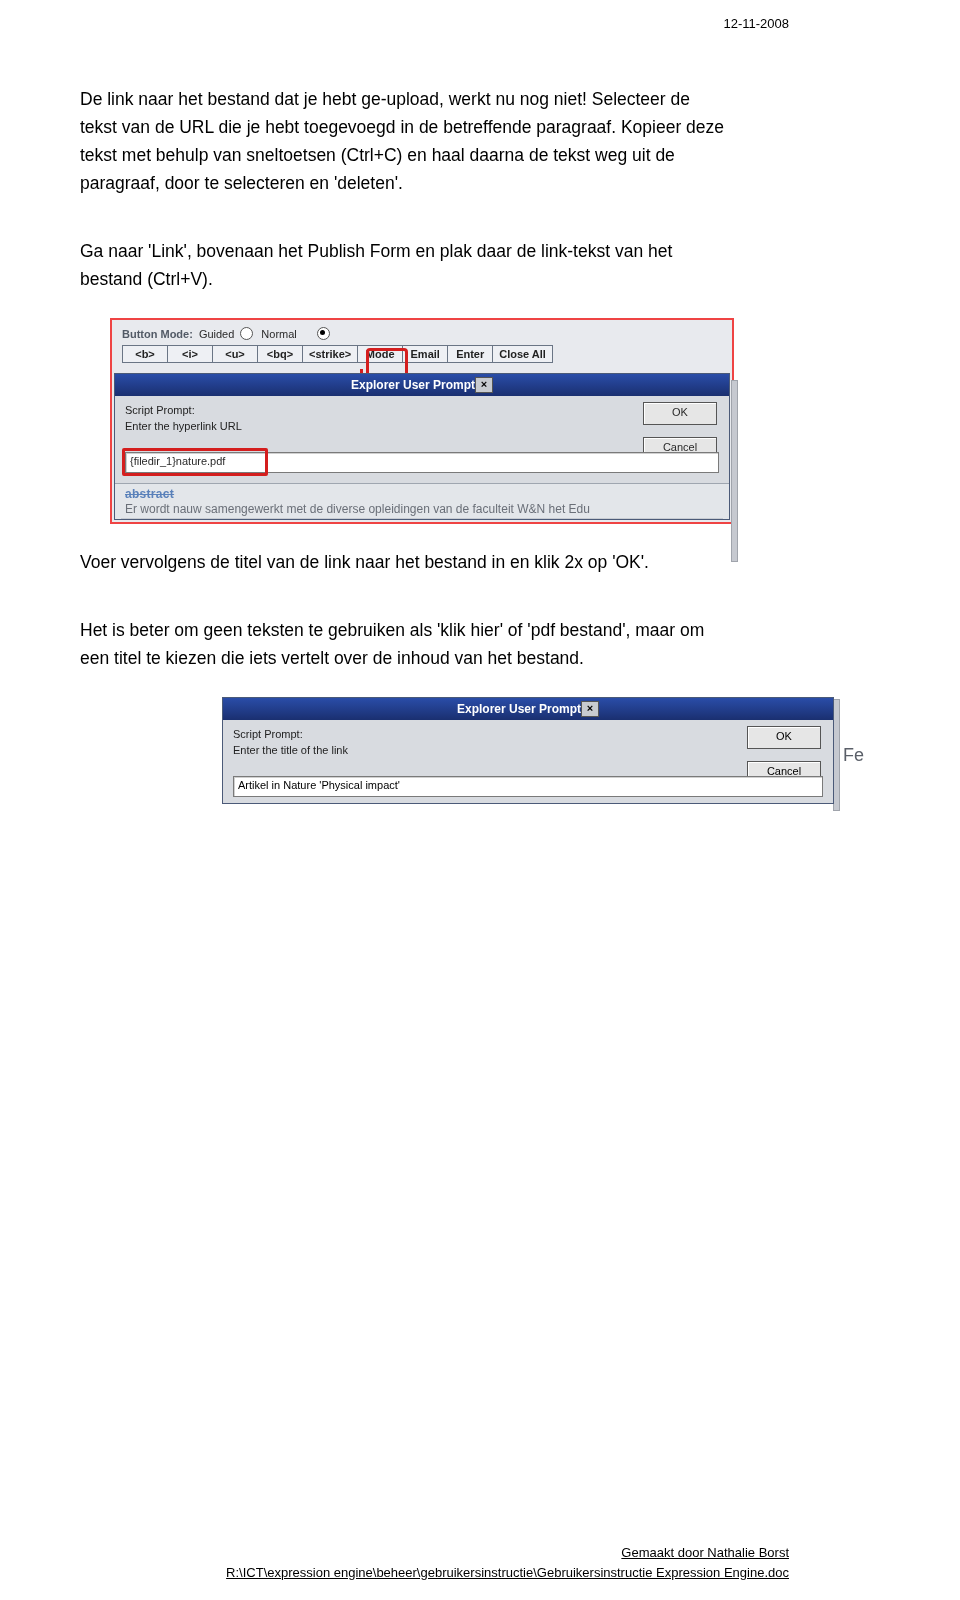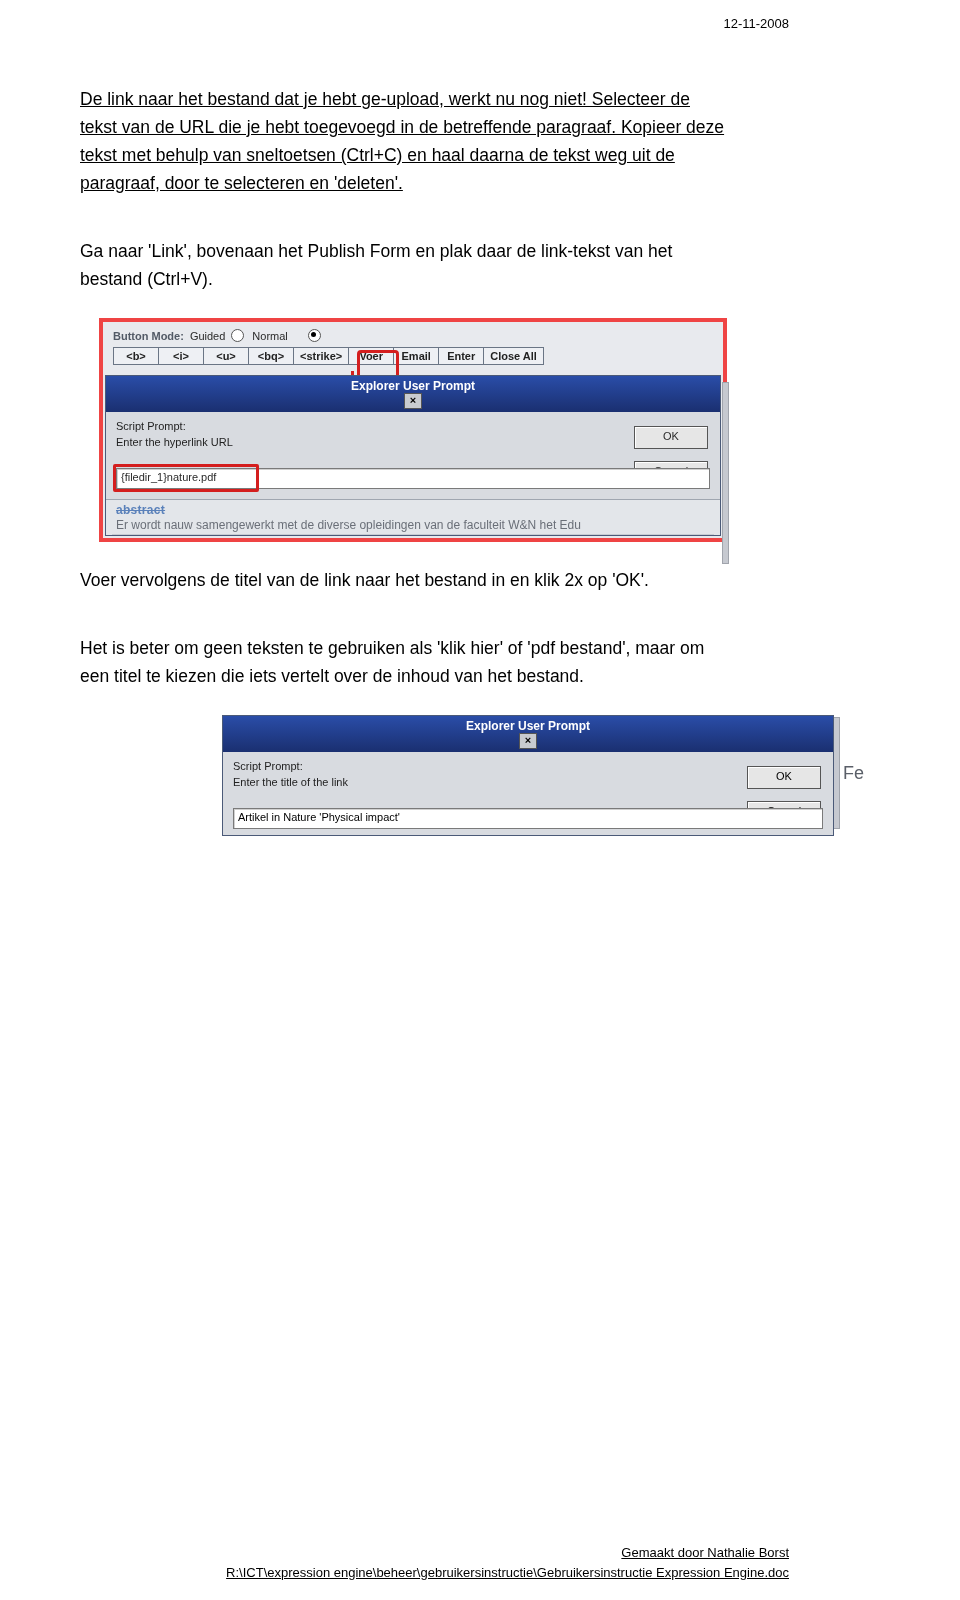--- a/index.html
+++ b/index.html
@@ -20,37 +20,36 @@
   .date-header {
     position: absolute;
     top: 16px;
     right: 20px;
     font-size: 13px;
   }
   .body-text {
     font-size: 17.5px;
     line-height: 1.6;
     margin: 55px 0 25px 0;
-    text-decoration: underline;
   }
   .body-text2 {
     font-size: 17.5px;
     line-height: 1.6;
     margin: 40px 0 25px 0;
   }
   .body-text3 {
     font-size: 17.5px;
     line-height: 1.6;
     margin: 24px 0 25px 0;
   }
   
   .shot1 {
     width: 620px;
-    margin-left: 19px;
-    border: 4px solid #ef4444;
+    margin-left: 30px;
+    border: 2px solid #ef4444;
     background: #e8eaee;
     font-family: Tahoma, Arial, sans-serif;
     font-size: 12px;
     color: #2a2a2a;
     position: relative;
   }
   .shot1 .mode-row {
     padding: 6px 8px 4px 10px;
     display: flex;
     align-items: center;
@@ -139,23 +138,22 @@
     background: #d8dbe0;
     position: relative;
   }
   .dlg .title {
     background: linear-gradient(#2a4da8, #1a2f70);
     color: #fff;
     font-size: 12px;
     font-weight: bold;
     padding: 3px 6px;
     display: flex;
-    justify-content: flex-end;
+    justify-content: center;
     align-items: center;
-    flex-direction: column;
   }
   .dlg .title .xbtn {
     width: 16px; height: 14px;
     background: #c8cbd0;
     border: 1px solid #555;
     text-align: center;
     line-height: 12px;
     font-size: 11px;
     color: #000;
   }
@@ -164,21 +162,21 @@
     position: relative;
   }
   .dlg .prompt-lbl {
     font-size: 11px;
     color: #222;
     margin-bottom: 4px;
   }
   .dlg .btns {
     position: absolute;
     right: 12px;
-    top: 14px;
+    top: 6px;
     display: flex;
     flex-direction: column;
     gap: 12px;
   }
   .winbtn {
     width: 72px;
     height: 21px;
     border: 1px solid #555;
     background: #e6e6e6;
     font-size: 11px;
@@ -300,21 +298,21 @@
         <span>Normal</span>
         <span class="radio sel"></span>
       </span>
     </div>
     <div class="toolbar-row">
       <div class="tbtn">&lt;b&gt;</div>
       <div class="tbtn">&lt;i&gt;</div>
       <div class="tbtn">&lt;u&gt;</div>
       <div class="tbtn">&lt;bq&gt;</div>
       <div class="tbtn">&lt;strike&gt;</div>
-      <div class="tbtn">Voer</div>
+      <div class="tbtn">Mode</div>
       <div class="tbtn">Email</div>
       <div class="tbtn">Enter</div>
       <div class="tbtn">Close All</div>
     </div>
     <div class="hl-link a"></div>
     <div class="hl-tail"></div>
 
     <div class="dlg" style="margin-top:4px;">
       <div class="title">
         <span>Explorer User Prompt</span>

